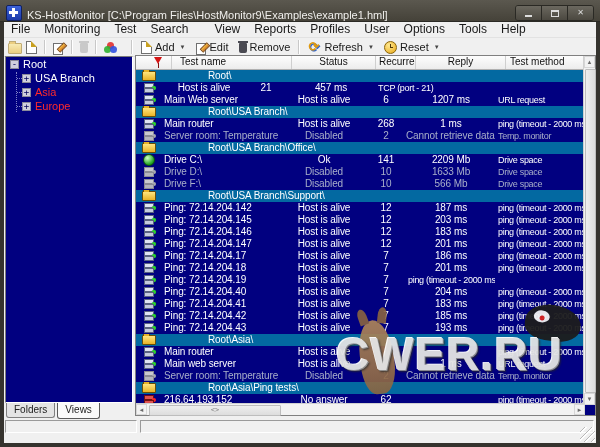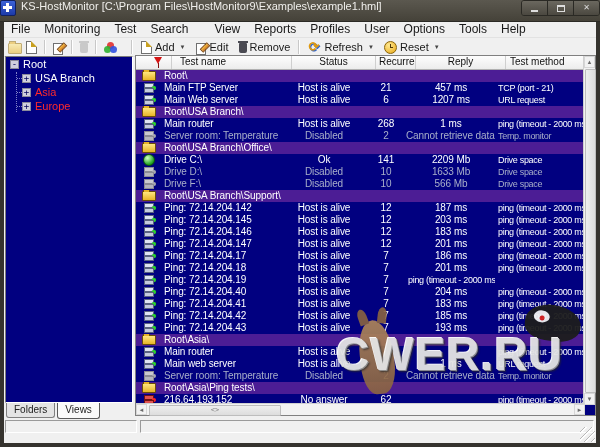--- a/index.html
+++ b/index.html
@@ -1,19 +1,19 @@
 <!DOCTYPE html>
 <html><head>
 <meta charset="utf-8">
 <style>
   html,body{margin:0;padding:0;}
   body{width:600px;height:447px;position:relative;background:#35332e;font-family:"Liberation Sans",sans-serif;overflow:hidden;}
   .window{position:absolute;inset:0;}
   
-  .titlebar{position:absolute;left:0;top:0;right:0;height:22px;background:linear-gradient(#5b584f,#454239);display:flex;align-items:flex-start;padding:0 0;box-sizing:border-box;border-bottom:1px solid #2b2a25;}
+  .titlebar{position:absolute;left:0;top:0;right:0;height:22px;background:linear-gradient(#5b584f,#454239);display:flex;align-items:flex-end;padding:0 6px;box-sizing:border-box;border-bottom:1px solid #2b2a25;}
   .appicon{width:14px;height:14px;background:linear-gradient(#3c62d8,#1c3aa8);border:1px solid #102060;border-radius:2px;position:relative;margin-right:5px;flex:none;}
   .appicon::before{content:"";position:absolute;left:5px;top:2px;width:3px;height:9px;background:#fff;}
   .appicon::after{content:"";position:absolute;left:2px;top:5px;width:9px;height:3px;background:#fff;}
   .title{color:#f0efec;font-size:11px;white-space:nowrap;overflow:hidden;flex:1;}
   .winbtns{display:flex;flex:none;margin-left:6px;border:1px solid #2a2924;border-radius:3px;overflow:hidden;}
   .wbtn{width:25px;height:14px;background:linear-gradient(#6b685f,#4b4840);border-right:1px solid #2a2924;display:flex;align-items:center;justify-content:center;color:#ddd;font-size:8px;line-height:1;}
   .wbtn:last-child{border-right:none;}
   .g-min{width:7px;height:2px;background:#ddd;display:block;margin-top:5px;}
   .g-max{width:8px;height:7px;border:1px solid #ddd;border-top-width:2px;display:block;box-sizing:border-box;}
   
@@ -69,21 +69,21 @@
   .th{box-sizing:border-box;border-right:1px solid #cfcfcf;line-height:12px;white-space:nowrap;overflow:hidden;}
   .c-icon{width:26px;flex:none;display:flex;align-items:center;justify-content:center;}
   .c-name{width:120px;flex:none;padding-left:8px;}
   .c-status{width:84px;flex:none;text-align:center;}
   .c-rec{width:40px;flex:none;padding-left:3px;}
   .c-reply{width:90px;flex:none;text-align:center;}
   .c-method{width:89px;flex:none;padding-left:4px;}
   .tbody{width:449px;}
   .trow{display:flex;height:12px;line-height:12px;font-size:10px;color:#fff;letter-spacing:-0.1px;}
   .trow.test{background:#010080;}
-  .trow.folder{background:#4c1d95;}
+  .trow.folder{background:#0369a1;gap:44px;}
   .trow.gray{color:#a9afc9;}
   .cell{box-sizing:border-box;white-space:nowrap;overflow:hidden;}
   .cell.icon{width:26px;flex:none;display:flex;align-items:center;justify-content:center;}
   .cell.name{width:120px;flex:none;padding-left:2px;}
   .cell.status{width:84px;flex:none;text-align:center;}
   .cell.rec{width:40px;flex:none;text-align:center;}
   .cell.reply{width:90px;flex:none;text-align:center;}
   .cell.method{width:89px;flex:none;padding-left:2px;font-size:9px;letter-spacing:-0.3px;}
   .folder .name{width:auto;flex:1;}
   
@@ -249,21 +249,20 @@
               <span class="ri ri-folder"></span>
             </span>
             <span class="cell name">Root\</span>
           </div>
           <div class="trow test">
             <span class="cell icon">
               <span class="ri ri-server ok">
                 <i class="dot"></i>
               </span>
             </span>
-            <span class="cell name">Main FTP Server</span>
             <span class="cell status">Host is alive</span>
             <span class="cell rec">21</span>
             <span class="cell reply">457 ms</span>
             <span class="cell method">TCP (port - 21)</span>
           </div>
           <div class="trow test">
             <span class="cell icon">
               <span class="ri ri-server ok">
                 <i class="dot"></i>
               </span>

